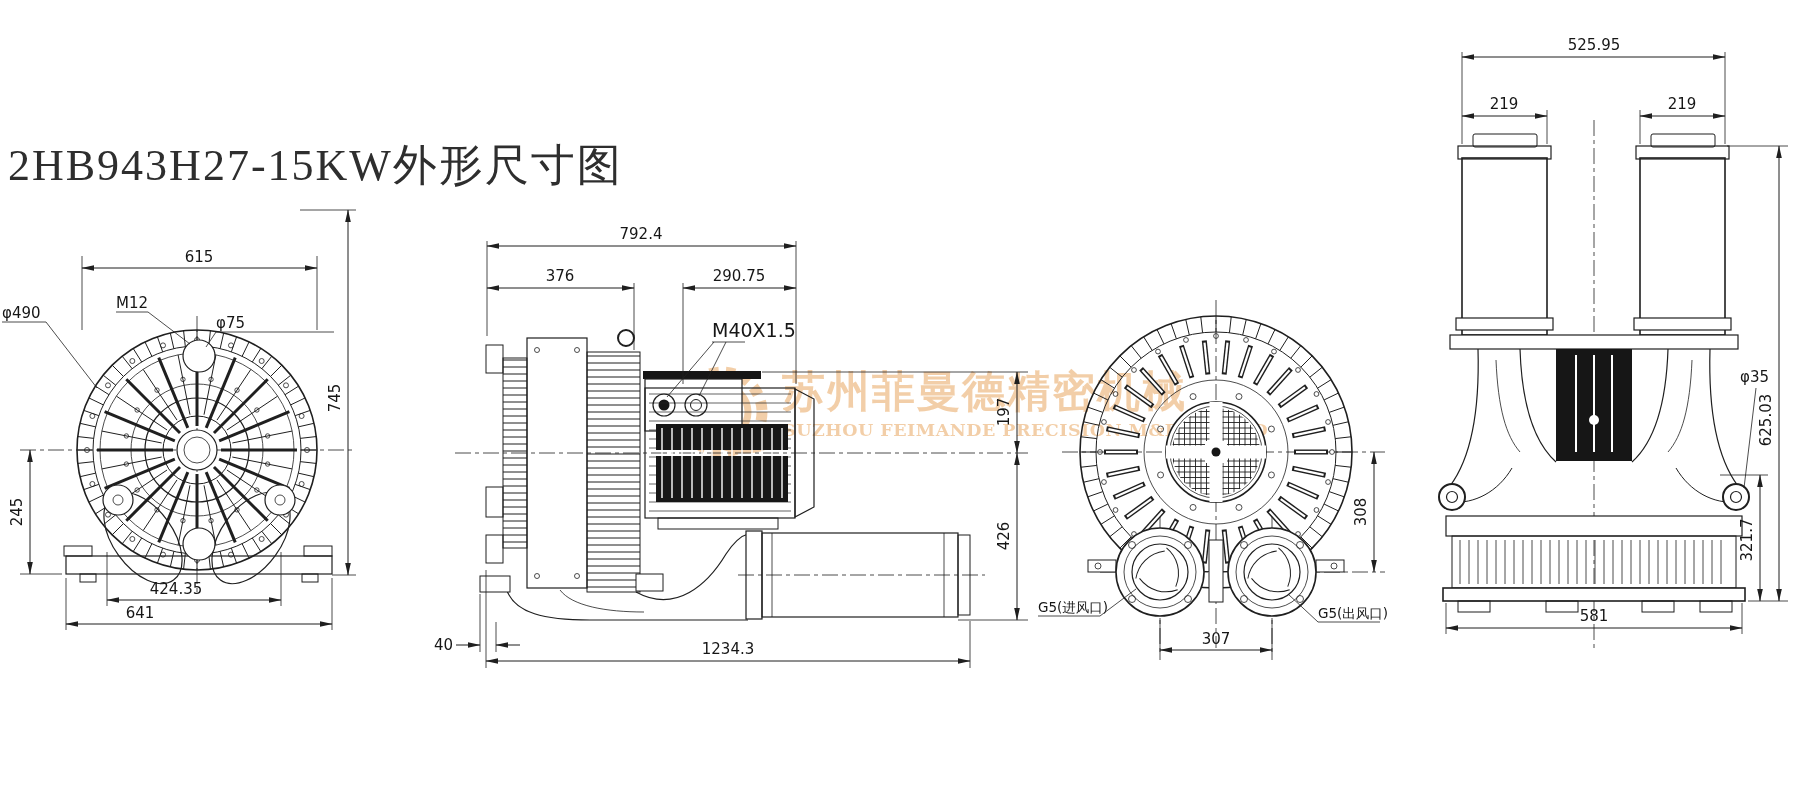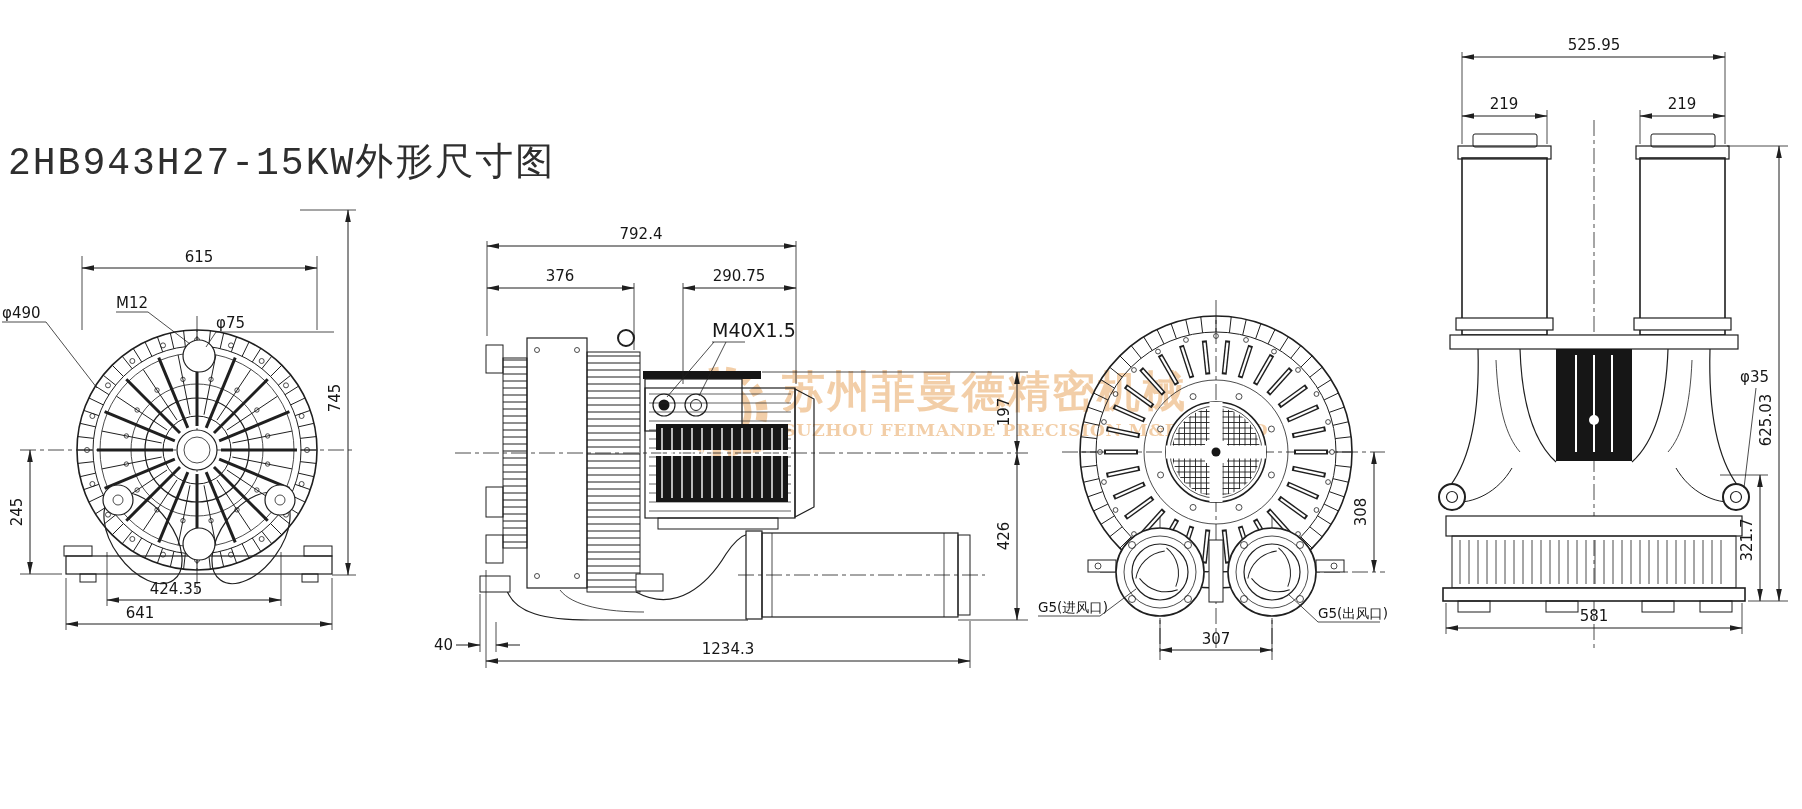--- a/index.html
+++ b/index.html
@@ -1,19 +1,19 @@
 <!DOCTYPE html>
 <html><head>
 <meta charset="utf-8">
 <style>
   html,body{margin:0;padding:0;background:#fff}
   .canvas{position:relative;width:1802px;height:809px;background:#fff;overflow:hidden;
           font-family:"DejaVu Sans",sans-serif}
-  .title{position:absolute;left:8px;top:136px;font-size:38px;letter-spacing:2px;
-         color:#2e2e2e;white-space:nowrap;font-family:Liberation Mono, monospace}
+  .title{position:absolute;left:8px;top:136px;font-size:44px;letter-spacing:2px;
+         color:#2e2e2e;white-space:nowrap;font-family:Liberation Serif, serif}
   svg{position:absolute;left:0;top:0}
   svg text{font-family:"DejaVu Sans",sans-serif;fill:#161616}
   .d{font-size:15px;text-anchor:middle}
   .ds{font-size:15px}
   .sm{font-size:13.5px}
   .big{font-size:19px}
   .ln{stroke:#1f1f1f;fill:none;stroke-width:1}
   .w08{stroke-width:.8}.w12{stroke-width:1.2}.w16{stroke-width:1.6}.w2{stroke-width:2}
   .wh{fill:#fff}
   .blk{fill:#161616;stroke:none}

